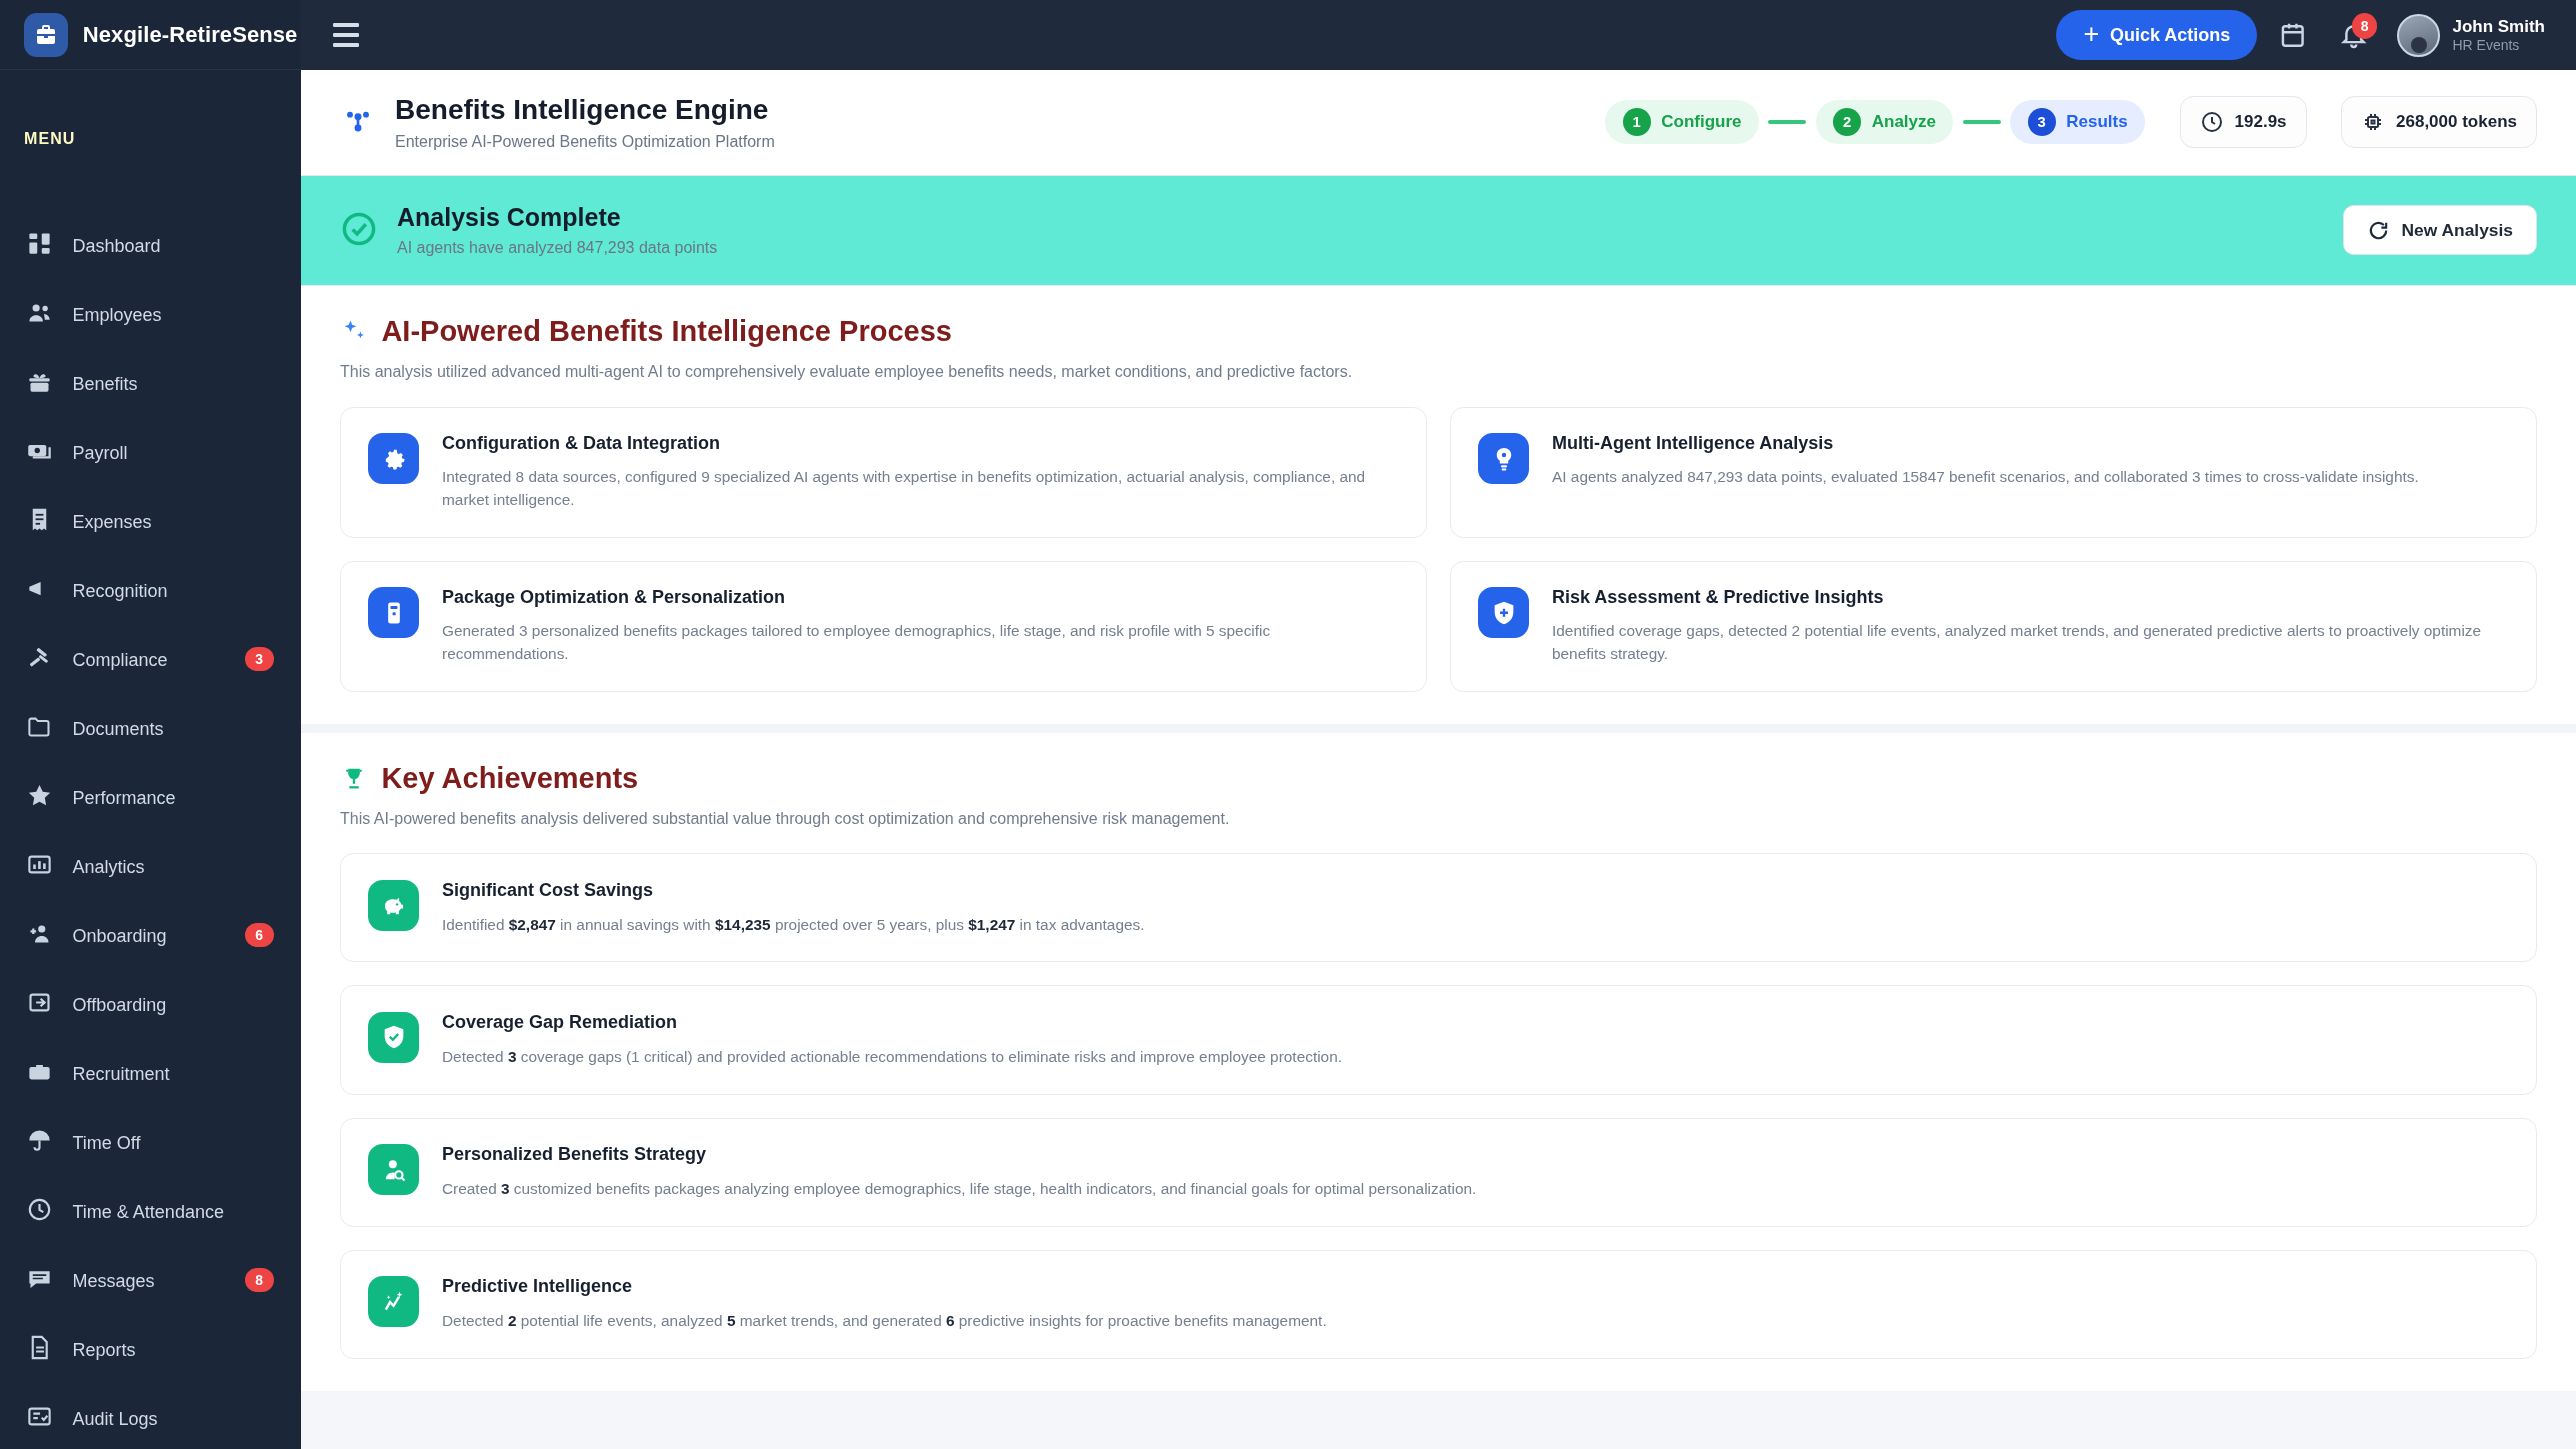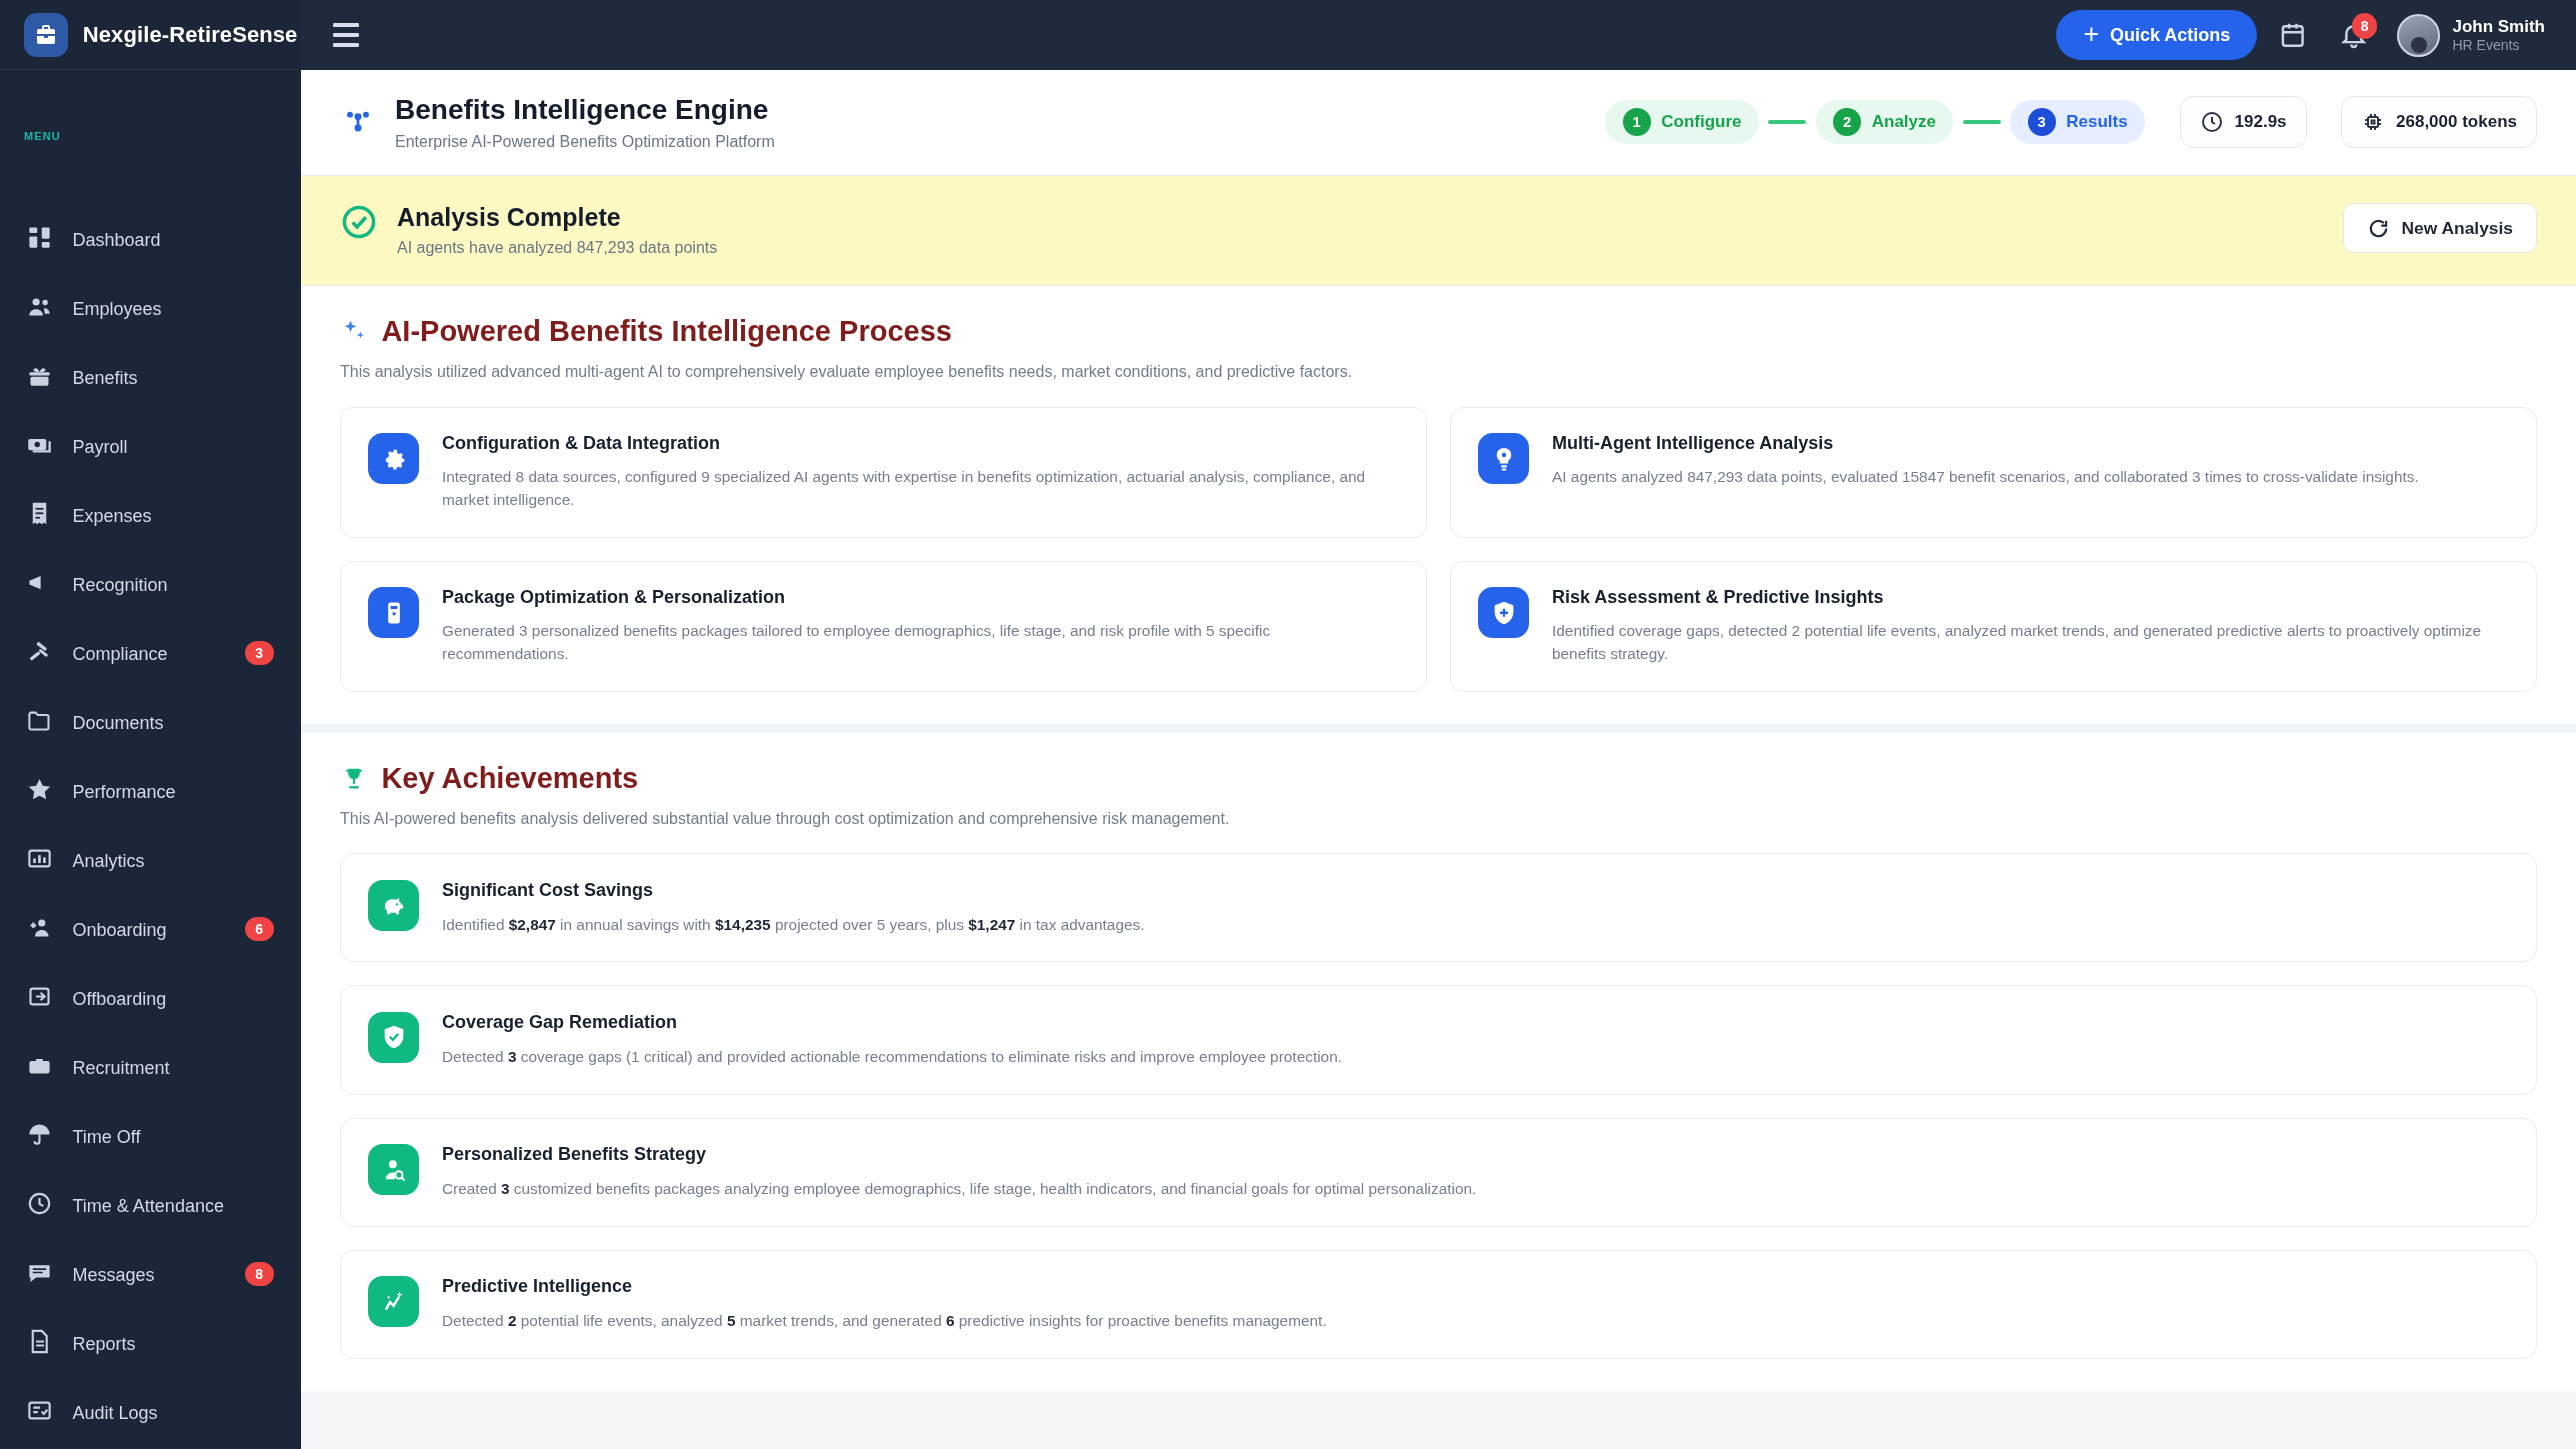--- a/index.html
+++ b/index.html
@@ -27,21 +27,21 @@
   }
   .brand-logo {
     width: 44px; height: 44px; border-radius: 12.7px;
     background: #2f5aa8;
     display: flex; align-items: center; justify-content: center;
   }
   .brand-name {
     color: #ffffff; font-size: 22px; font-weight: bold; letter-spacing: 0.1px;
   }
   .menu-label {
-    color: #14b8a6; font-size: 11px; font-weight: bold;
+    color: #fef9c3; font-size: 16px; font-weight: bold;
     letter-spacing: 1.1px; padding: 32px 0 12px 24px;
   }
   .nav { flex: 1; overflow: hidden; }
   .nav-item {
     height: 69px;
     display: flex; align-items: flex-end;
     padding: 0 27px 0 25.5px; gap: 19px;
     color: #d3dae6; font-size: 18px;
     cursor: pointer;
   }
@@ -130,23 +130,23 @@
   .metric-pill {
     display:flex; align-items:center; gap: 10.7px;
     height: 52px; padding: 0 19px;
     border: 0.7px solid #e2e6ee; border-radius: 13.4px;
     background:#fdfdfe; margin-left: 14.8px;
     font-size: 17px; font-weight: bold; color:#1b2334; white-space: nowrap;
   }
   .metric-pill svg { width: 24px; height: 24px; fill:none; stroke:#2a3344; stroke-width:2; }
 
   .status-bar {
-    background:#fef9c3;
+    background:#5eead4;
     padding: 27px 39px 28px 39px;
-    display:flex; align-items:flex-start; gap: 19px;
+    display:flex; align-items:center; gap: 19px;
     border-bottom: 0.7px solid #e7eaf0;
   }
   .status-check svg { width: 38px; height: 38px; fill:none; stroke:#10b981; stroke-width:2.2; }
   .status-title { font-size: 25px; font-weight: bold; color:#151d2c; }
   .status-sub { font-size: 16px; color:#6b7687; margin-top: 6.7px; }
   .new-analysis {
     display:flex; align-items:center; gap:12px;
     height: 50px; padding: 0 23px;
     border:0.7px solid #dfe4ec; border-radius: 10.7px; background:#fff;
     font-size: 17.4px; font-weight: bold; color:#1f2938; cursor:pointer; white-space:nowrap;

